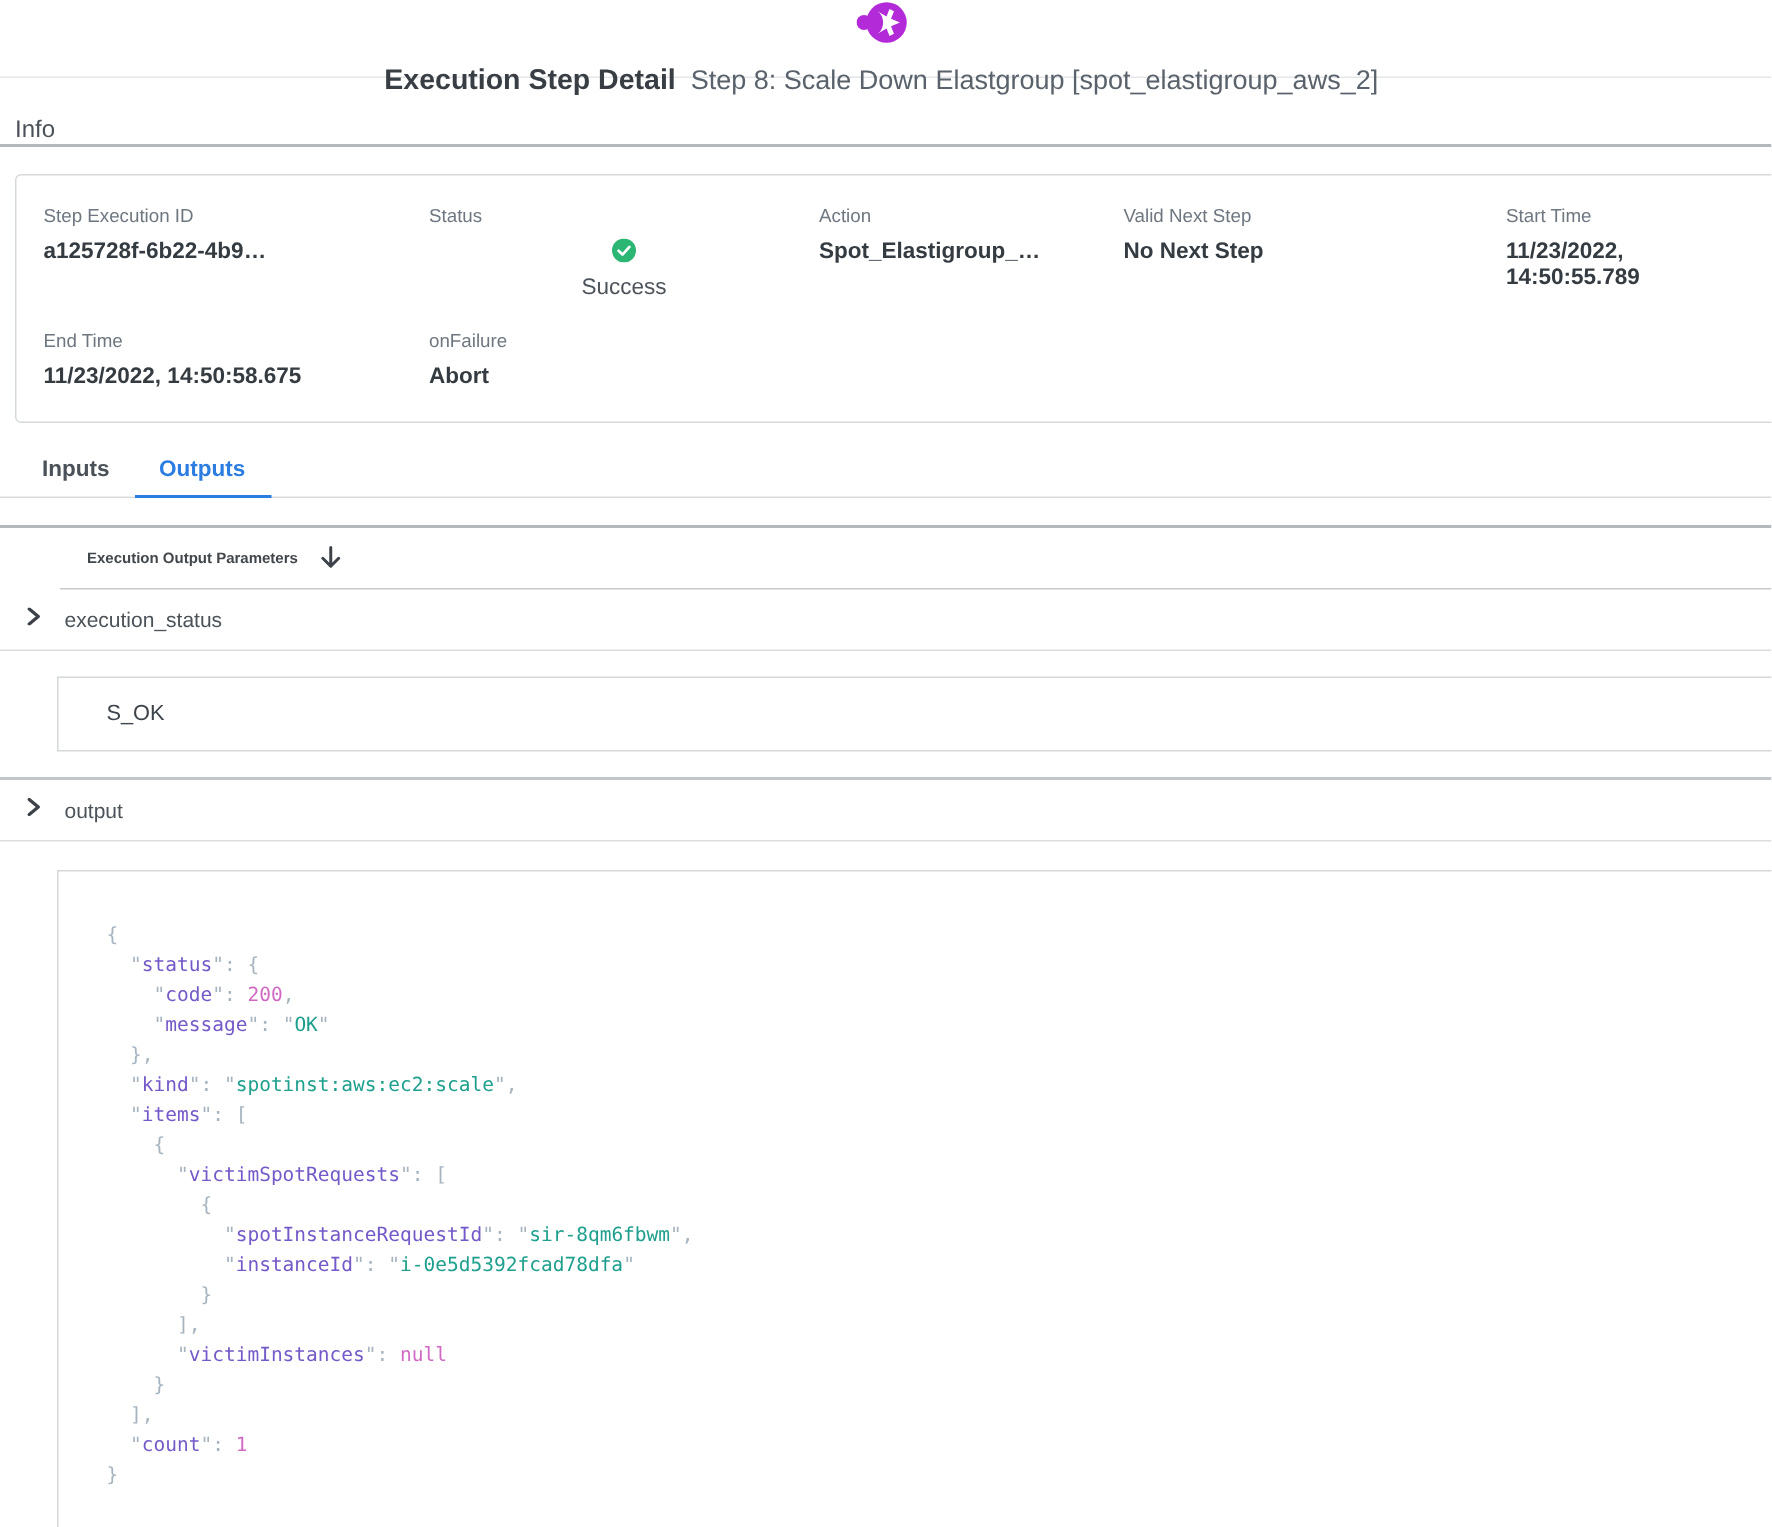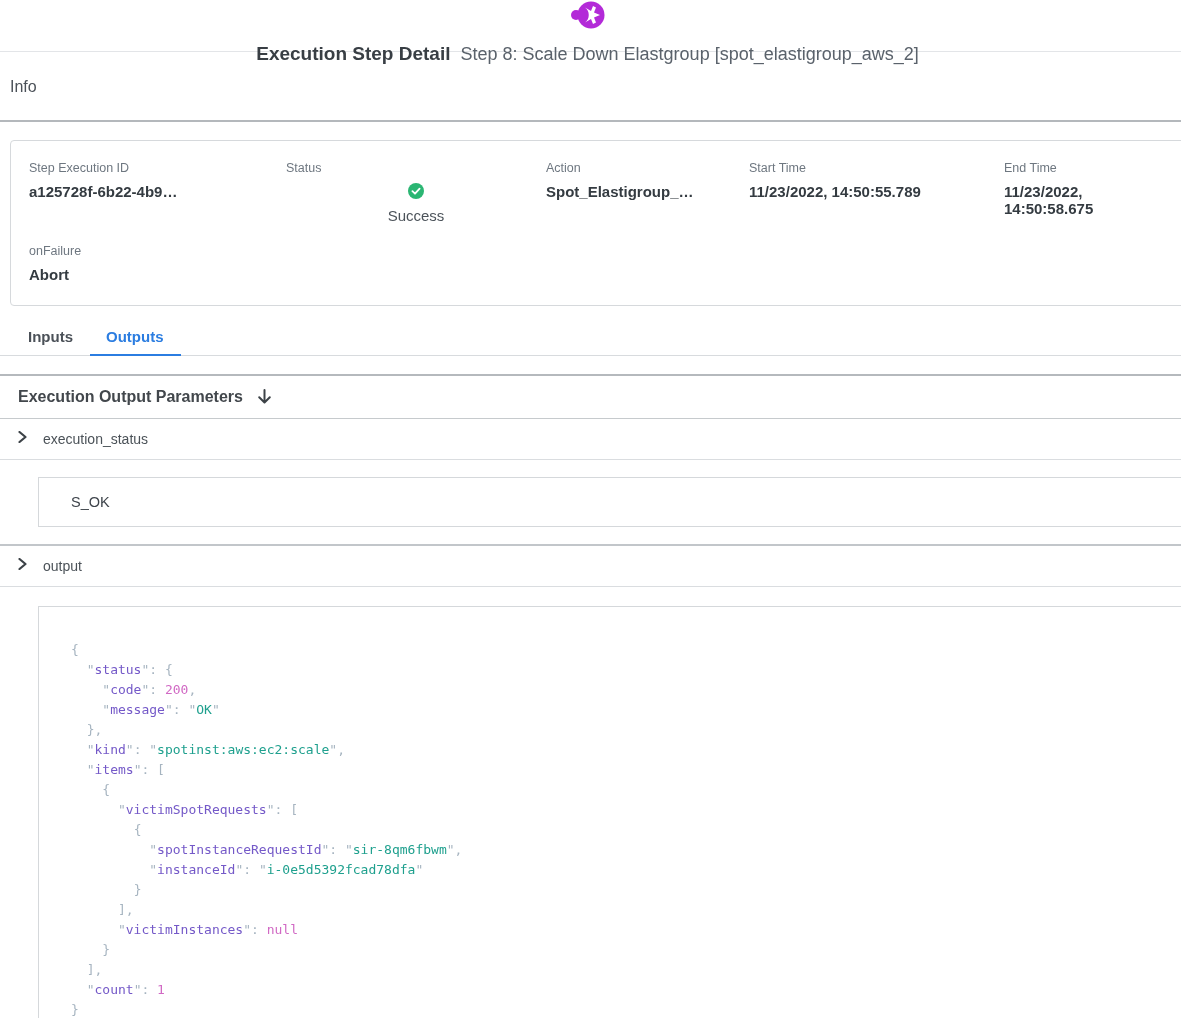--- a/index.html
+++ b/index.html
@@ -17,21 +17,21 @@
     border-bottom: 1px solid #e3e5e8;
     flex-direction: column;
   }
   .logo { width: 34px; height: 30px; flex: 0 0 auto; }
   .titles { display: flex; align-items: baseline; gap: 10px; white-space: nowrap; }
   .page-title { font-size: 19px; font-weight: 700; color: #383e44; }
   .page-subtitle { font-size: 18px; font-weight: 400; color: #5a626b; }
 
   
   .info-heading {
-    margin: 26px 0 0 0; padding: 0 0 24px 10px;
+    margin: 26px 0 0 0; padding: 0 0 0 10px;
     font-size: 16px; color: #4b5158;
     border-bottom: 2px solid #b4b8bc;
   }
 
   
   .info-card {
     margin: 18px -6px 0 10px;
     border: 1px solid #d6d9dc; border-radius: 4px;
     padding: 20px 18px 22px 18px;
     background: #fff;
@@ -62,22 +62,23 @@
     color: var(--tab-active-blue, #2b7de1);
     border-bottom: 2px solid var(--tab-active-blue, #2b7de1);
     margin-bottom: -1px;
   }
 
   
   .sep-thick { margin-top: 18px; border-top: 2px solid #b5b9bd; }
   .eop-header {
     display: flex; align-items: center; gap: 14px;
     padding: 12px 0 12px 18px;
-    font-size: 16px; font-weight: 700; color: #42474c;
+    font-size: 10px; font-weight: 700; color: #42474c;
     border-bottom: 1px solid #c6cacd;
+    margin-left: 40px;
   }
   .dl-arrow { width: 15px; height: 16px; cursor: pointer; }
 
   .param-row {
     display: flex; align-items: flex-start; gap: 15px;
     padding: 12px 0 12px 17px;
     border-bottom: 1px solid #dadde0;
     cursor: pointer;
   }
   .chev { width: 11px; height: 12px; flex: 0 0 auto; }
@@ -145,20 +146,24 @@
         </svg>
         <span>Success</span>
       </div>
     </div>
 
     <div>
       <div class="field-label">Action</div>
       <div class="field-value">Spot_Elastigroup_…</div>
     </div>
 
+    <div>
+      <div class="field-label">Valid Next Step</div>
+      <div class="field-value">No Next Step</div>
+    </div>
 
     <div>
       <div class="field-label">Start Time</div>
       <div class="field-value">11/23/2022, 14:50:55.789</div>
     </div>
 
     <div>
       <div class="field-label">End Time</div>
       <div class="field-value">11/23/2022, 14:50:58.675</div>
     </div>

